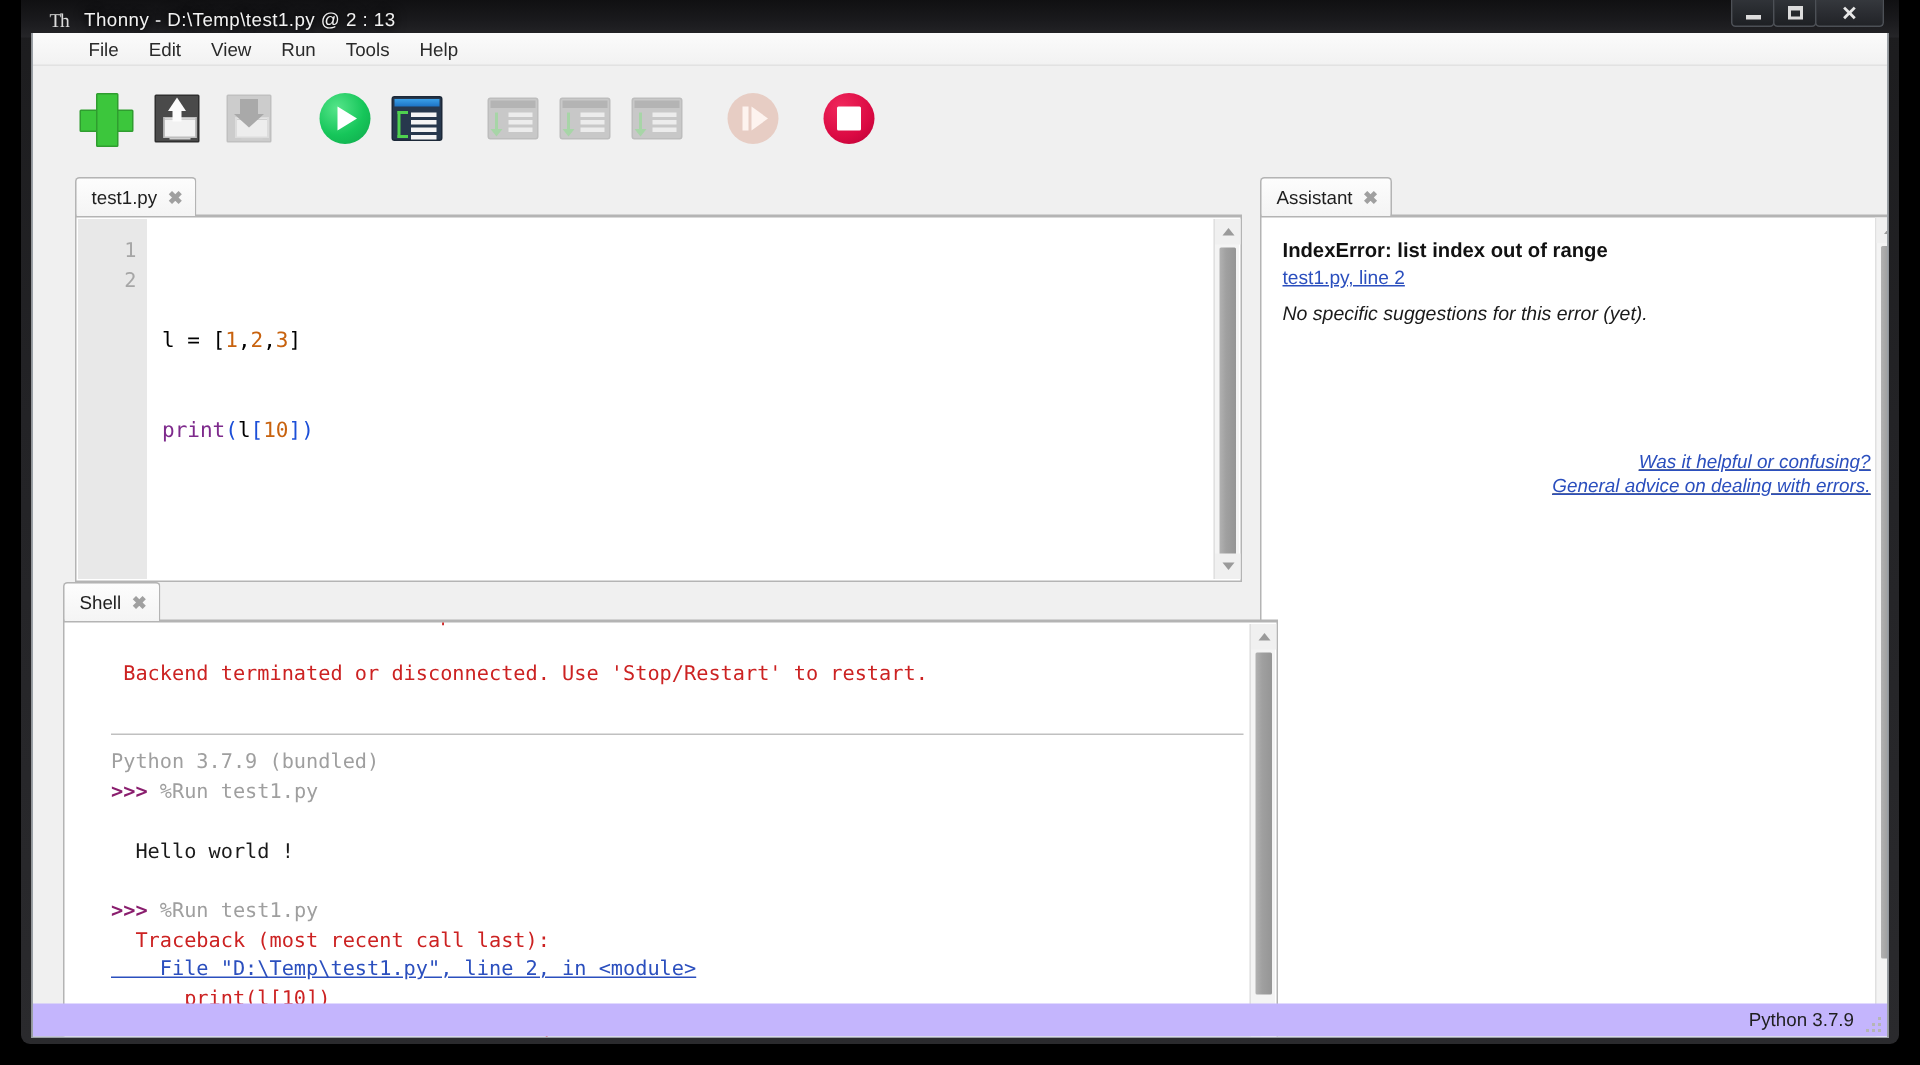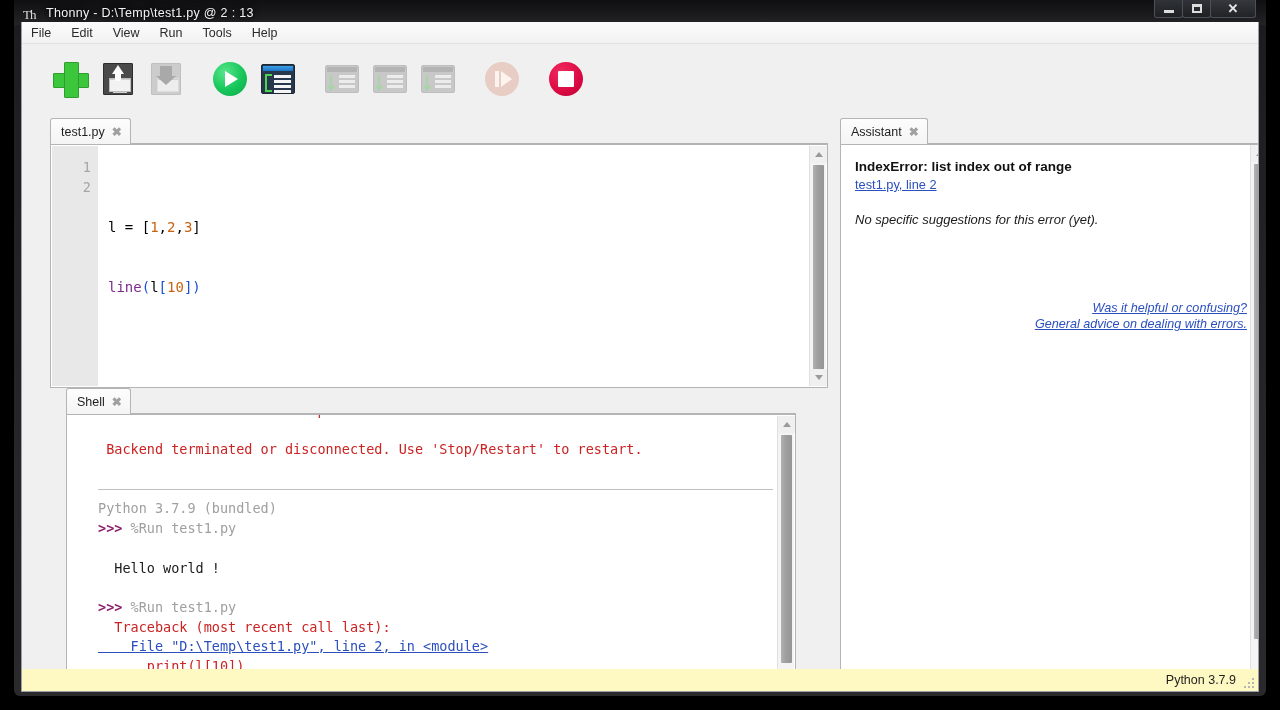--- a/index.html
+++ b/index.html
@@ -27,21 +27,21 @@
     box-shadow: 0 0 10px rgba(0,0,0,0.9);
   }
 
   
   #titlebar {
     position: absolute; left:0; top:0; width:1252px; height:25px;
     background: linear-gradient(to bottom, #101012 0%, #1a1a1d 55%, #252528 100%);
     display: flex; align-items: center;
   }
   #app-icon {
-    width: 16px; height: 16px; margin-left: 9px; margin-right: 7px;
+    width: 16px; height: 16px; margin-left: 19px; margin-right: 7px;
     position: relative; flex: 0 0 auto;
   }
   #app-icon .glyph {
     font-family: "Liberation Serif", serif;
     font-size: 13px; color: #dcdcdc; line-height: 16px;
     letter-spacing: -1px;
   }
   #title-text {
     color: #f2f2f2; font-size: 12.5px;
     text-shadow: 0 0 4px rgba(0,0,0,0.9), 0 0 8px rgba(0,0,0,0.8);
@@ -80,21 +80,21 @@
     border: 1px solid #9aa0a6;
     border-top: none;
     overflow: hidden;
   }
 
   
   #menubar {
     position: absolute; left:0; top:0; width:100%; height: 22px;
     background: linear-gradient(to bottom, #fbfbfb 0%, #f2f2f2 100%);
     border-bottom: 1px solid #e2e2e2;
-    display: flex; align-items: center; 
+    display: flex; align-items: center; padding-left: 28px;
   }
   .menu-item {
     font-size: 12.5px; color: #2a2a2a;
     padding: 2px 9px; margin-right: 2px;
     white-space: nowrap; cursor: default;
   }
 
   
   #toolbar {
     position: absolute; left:0; top:22px; width:100%; height: 70px;
@@ -241,35 +241,35 @@
     position: absolute; left: 818px; top: 96px; width: 428px; height: 580px;
   }
   #assist-body {
     position:absolute; left:0; top:26px; right:0; bottom:0;
     background:#ffffff; border:1px solid #b4b4b4;
     padding: 14px 20px 0 14px;
     overflow:hidden;
   }
   .as-title { font-size: 13.5px; font-weight: bold; color:#111111; }
   .as-link  { font-size: 12.8px; color:#2b4fbe; text-decoration: underline; margin-top: 3px; display:inline-block; }
-  .as-note  { font-size: 13px; font-style: italic; color:#1a1a1a; margin-top: 19px; }
+  .as-note  { font-size: 13px; font-style: italic; color:#1a1a1a; margin-top: 7px; }
   .as-exp   { margin-top: 16px; }
   .as-row   { display:flex; align-items:center; font-size: 13px; color:#1a1a1a; margin-bottom: 3px; }
   .exp-box  { width: 9px; height: 9px; border:1px solid #777; position:relative; margin-right: 8px; flex:0 0 auto; }
   .exp-box:before { content:""; position:absolute; left:3px; top:1px; width:1px; height:5px; background:#555; }
   .exp-box:after  { content:""; position:absolute; left:1px; top:3px; width:5px; height:1px; background:#555; }
   .as-foot { position:absolute; right: 20px; bottom: 0; text-align:right; }
   .as-foot-link {
     display:block; font-size: 12.6px; font-style: italic; color:#2b4fbe;
     text-decoration: underline; margin-bottom: 2px;
   }
 
   
   #shell-nb {
-    position: absolute; left: 44px; top: 366px; width: 730px; height: 310px;
+    position: absolute; left: 20px; top: 366px; width: 810px; height: 310px;
   }
   #shell-body {
     position:absolute; left:0; top:26px; right:0; bottom:0;
     background:#ffffff; border:1px solid #b4b4b4; overflow:hidden;
   }
   #shell-text {
     position:absolute; left:1px; top:1px; right:18px; bottom:1px;
     font-family: "DejaVu Sans Mono", monospace; font-size: 13.5px;
     line-height: 19.7px; white-space: pre; overflow:hidden;
     padding-left: 6px;
@@ -278,21 +278,21 @@
   .sh-err { color:#c22; }
   .sh-dim { color:#9f9f9f; }
   .sh-prompt { color:#8a1e6e; font-weight:bold; }
   .sh-out { color:#1a1a1a; }
   .sh-linkline { color:#2b4fbe; text-decoration: underline; }
   .sh-clip { color:#c22; }
 
   
   #statusbar {
     position:absolute; left:0; bottom:0; width:100%; height:22px;
-    background:#fef9c3;
+    background:#c4b5fd;
     display:flex; align-items:center; justify-content:flex-end;
     padding-right: 22px;
     font-size: 12.5px; color: #1f1f1f;
   }
   #grip {
     position:absolute; right:4px; bottom:3px; width:14px; height:14px;
   }
   #grip i { position:absolute; width:2px; height:2px; background:#b5b5b5; }
 </style>
 </head>
@@ -402,21 +402,21 @@
             <span class="tab-close">✖</span>
           </div>
         </div>
         <div class="nb-body">
           <div id="gutter">
             <div>1</div>
             <div>2</div>
           </div>
           <div id="code">
             <div id="code-line-0"><span>l = [</span><span class="c-num">1</span><span>,</span><span class="c-num">2</span><span>,</span><span class="c-num">3</span><span>]</span></div>
-            <div id="code-line-1"><span class="c-kw">line</span><span class="c-par">(</span><span>l</span><span class="c-brk">[</span><span class="c-num">10</span><span class="c-brk">]</span><span class="c-par">)</span></div>
+            <div id="code-line-1"><span class="c-kw">print</span><span class="c-par">(</span><span>l</span><span class="c-brk">[</span><span class="c-num">10</span><span class="c-brk">]</span><span class="c-par">)</span></div>
           </div>
           <div class="sb-v">
             <div class="sb-arrow up">
                 <i></i>
               </div>
             <div class="sb-thumb" style="top:19px; height:205px;"></div>
             <div class="sb-arrow down">
                 <i></i>
               </div>
           </div>

